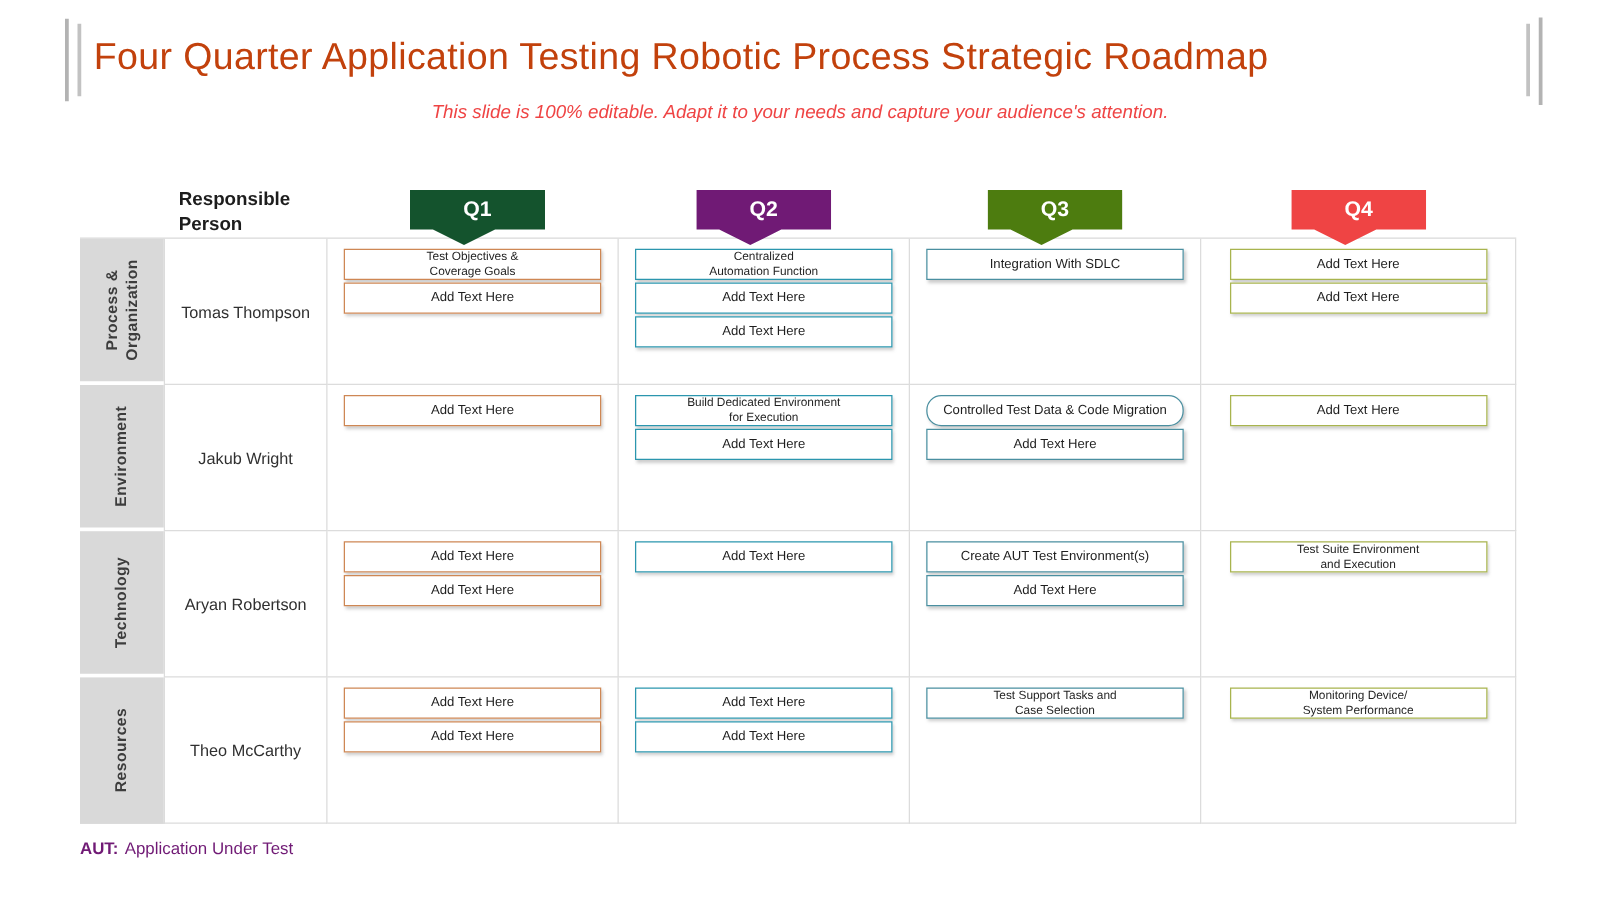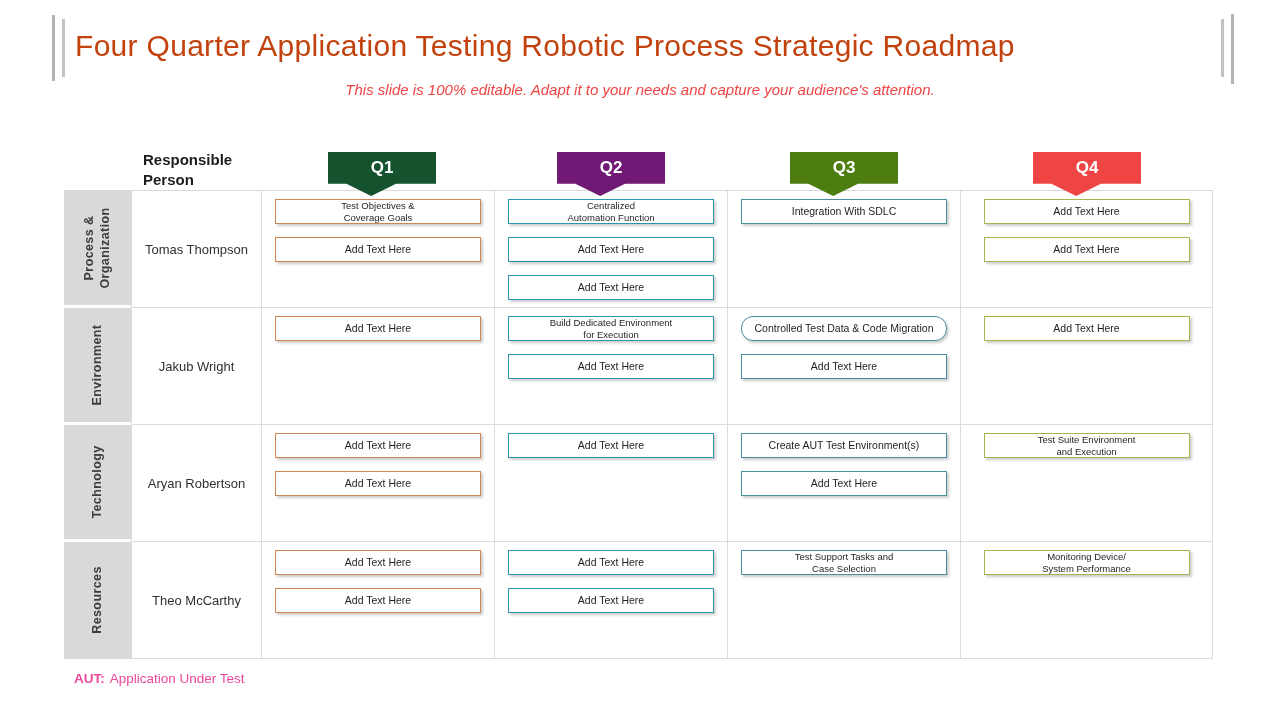--- a/index.html
+++ b/index.html
@@ -53,33 +53,33 @@
     letter-spacing:.4px;
   }
   .person{
     border-left:1px solid #dcdcdc;border-right:1px solid #dcdcdc;
     border-bottom:1px solid #dcdcdc;
     display:flex;align-items:center;justify-content:center;
     font-size:13px;color:#303030;
   }
   .qcell{
     border-right:1px solid #dcdcdc;border-bottom:1px solid #dcdcdc;
-    padding-top:8px;display:flex;flex-direction:column;align-items:center;gap:13px;
+    padding-top:8px;display:flex;flex-direction:column;align-items:center;gap:2px;
     box-sizing:border-box;
   }
   .box{
     width:206px;min-height:25px;box-sizing:border-box;background:#fff;
     border:1px solid #999;
     display:flex;align-items:center;justify-content:center;text-align:center;
     font-size:10.5px;line-height:1.18;color:#1f1f1f;white-space:pre-line;
     box-shadow:1.5px 2px 2.5px rgba(110,110,110,.35);
   }
   .box.twoline{font-size:9.5px;}
   
-  .footer{position:absolute;left:74px;top:671px;font-size:13.5px;color:#ec4899;}
+  .footer{position:absolute;left:64px;top:671px;font-size:13.5px;color:#701a75;}
   .footer b{margin-right:5px;}
 </style>
 </head>
 <body>
 
 <div class="vbar" style="left:52px;top:15px;height:66px;"></div>
 <div class="vbar light" style="left:62px;top:19px;height:58px;"></div>
 <div class="vbar light" style="left:1221px;top:19px;height:58px;"></div>
 <div class="vbar" style="left:1231px;top:14px;height:70px;"></div>
 

